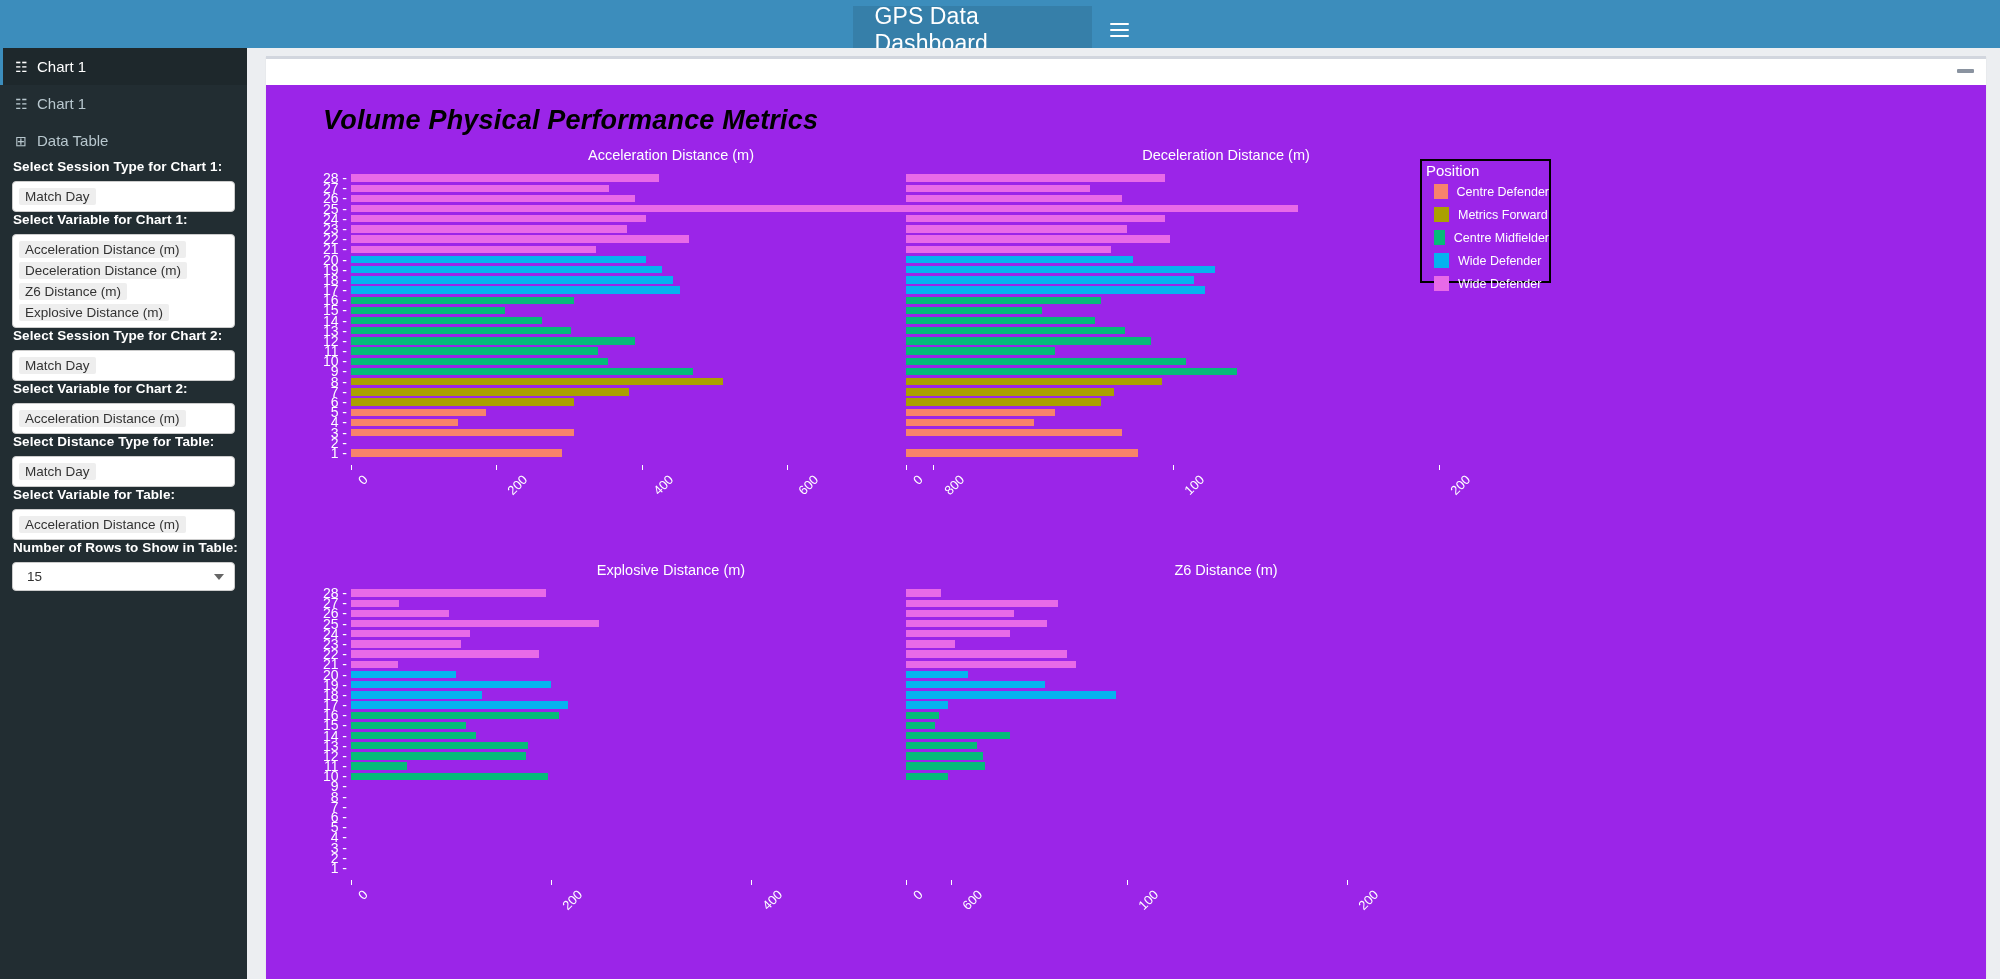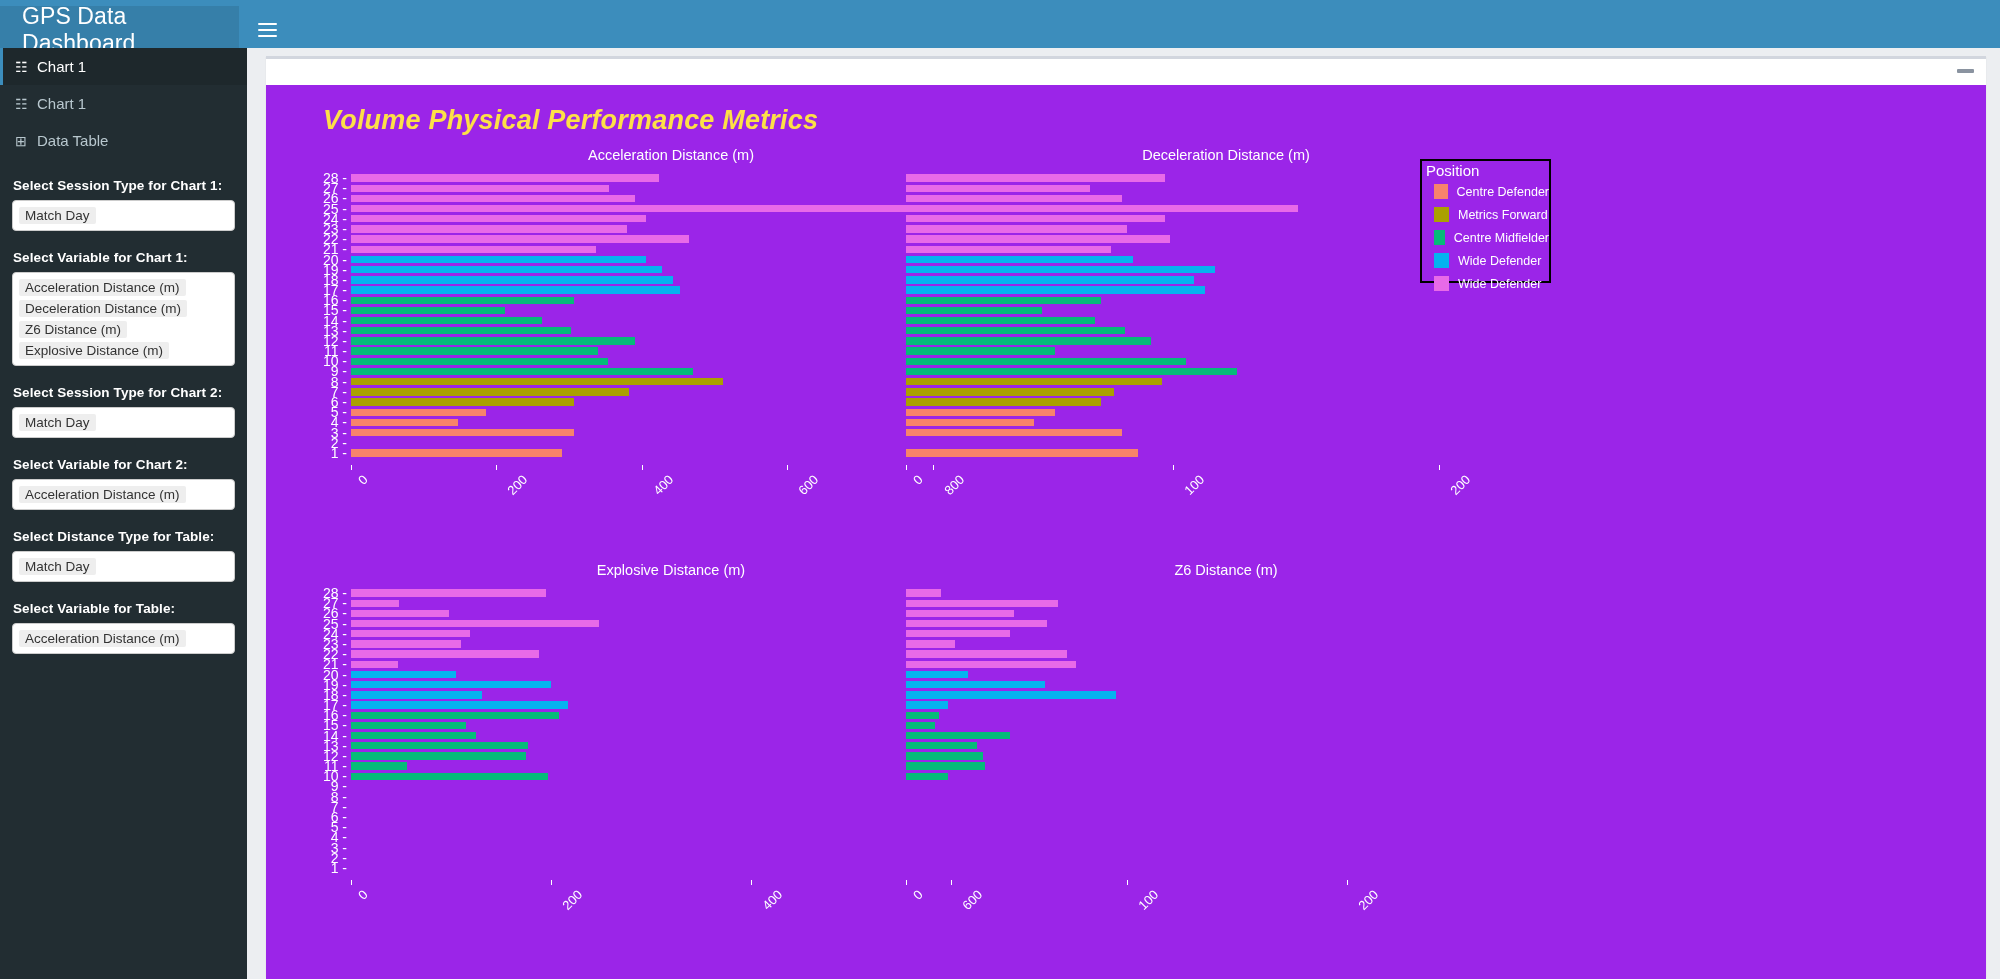--- a/index.html
+++ b/index.html
@@ -6,21 +6,21 @@
   html, body {
     width: 2000px; height: 979px;
     background: #eceef1;
     font-family: "Liberation Sans", sans-serif;
     overflow: hidden;
   }
 
   
   #topbar {
     position: absolute; top: 0; left: 0; width: 2000px; height: 60px;
-    background: #3c8dbc; display: flex; align-items: center;
+    background: #3c8dbc; display: flex; align-items: center; justify-content: center;
   }
   #brand {
     width: 239px; height: 48px; background: #367fa9;
     color: #ffffff; font-size: 23px; font-weight: 400;
     display: flex; align-items: center; padding-left: 22px;
     letter-spacing: .1px;
   }
   #sidebar-toggle {
     width: 56px; height: 48px; display: flex; align-items: center; justify-content: center;
     cursor: pointer;
@@ -39,21 +39,21 @@
     height: 37px; display: flex; align-items: center;
     padding-left: 15px; color: #b8c7ce; font-size: 15px; cursor: pointer;
   }
   .nav-item.active { background: #1e282c; color: #ffffff; border-left: 3px solid #3c8dbc; padding-left: 12px; }
   .nav-ico { width: 22px; display:inline-block; color: inherit; font-size: 14px; }
 
   .ctl-label {
     color: #ffffff; font-size: 13.5px; font-weight: bold;
     padding: 0 0 7px 13px; letter-spacing: .1px;
   }
-  .ctl-block { margin-top: 19px; }
+  .ctl-block { }
   .ctl-box {
     margin: 0 12px 0 12px; background: #ffffff; border: 1px solid #cccccc;
     border-radius: 4px; padding: 6px 6px; min-height: 30px;
     display: flex; flex-wrap: wrap; gap: 4px 4px; align-items: center;
   }
   .pill {
     background: #eeeeee; color: #333; font-size: 13.5px;
     padding: 1px 6px; border-radius: 2px; white-space: nowrap;
   }
   .ctl-select {
@@ -78,21 +78,21 @@
     background: #8a93a0; border-radius: 1px; cursor: pointer;
   }
 
   
   #plot {
     position: absolute; left: 0; top: 26px; width: 1720px; height: 894px;
     background: #9b25e8; overflow: hidden;
   }
   #plot-title {
     position: absolute; left: 57px; top: 20px;
-    color: #fde047; font-size: 27px; font-weight: bold; font-style: italic;
+    color: #000000; font-size: 27px; font-weight: bold; font-style: italic;
     letter-spacing: .2px;
   }
   .sub-title {
     position: absolute; color: #ffffff; font-size: 14.5px; text-align: center;
   }
 
   .panel { position: absolute; }
   .ytick {
     position: absolute; right: 100%; transform: translateY(-50%);
     color: #ffffff; font-size: 14px; white-space: nowrap; padding-right: 4px;
@@ -175,20 +175,27 @@
       <div class="ctl-block">
         <div class="ctl-label">Select Distance Type for Table:</div>
         <div class="ctl-box">
           <span class="pill">Match Day</span>
         </div>
       </div>
       <div class="ctl-block">
         <div class="ctl-label">Select Variable for Table:</div>
         <div class="ctl-box">
           <span class="pill">Acceleration Distance (m)</span>
+        </div>
+      </div>
+      <div class="ctl-block">
+        <div class="ctl-label">Number of Rows to Show in Table:</div>
+        <div class="ctl-select">
+          <span>15</span>
+          <span class="caret"></span>
         </div>
       </div>
     </div>
 </div>
 
 <div id="content">
   <div id="card">
     <div id="card-minimize"></div>
 
     <div id="plot">

